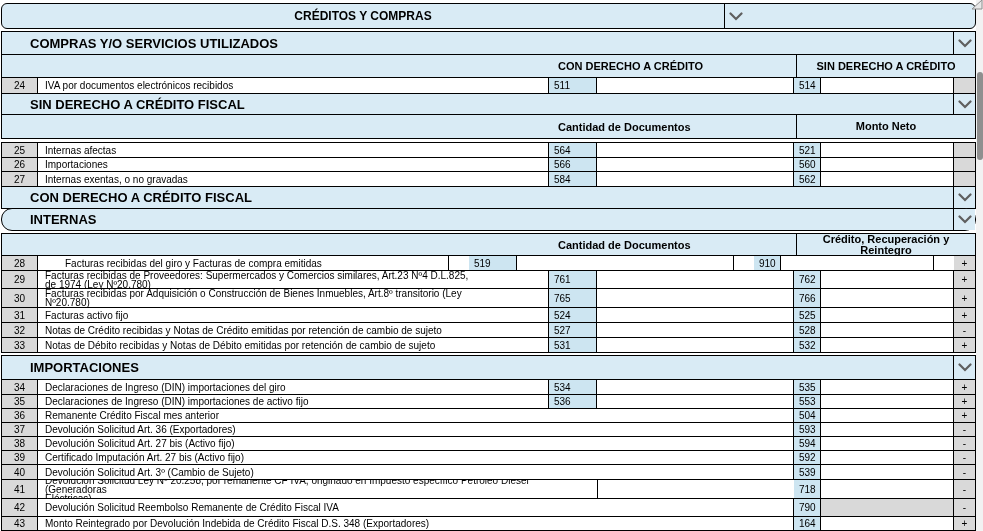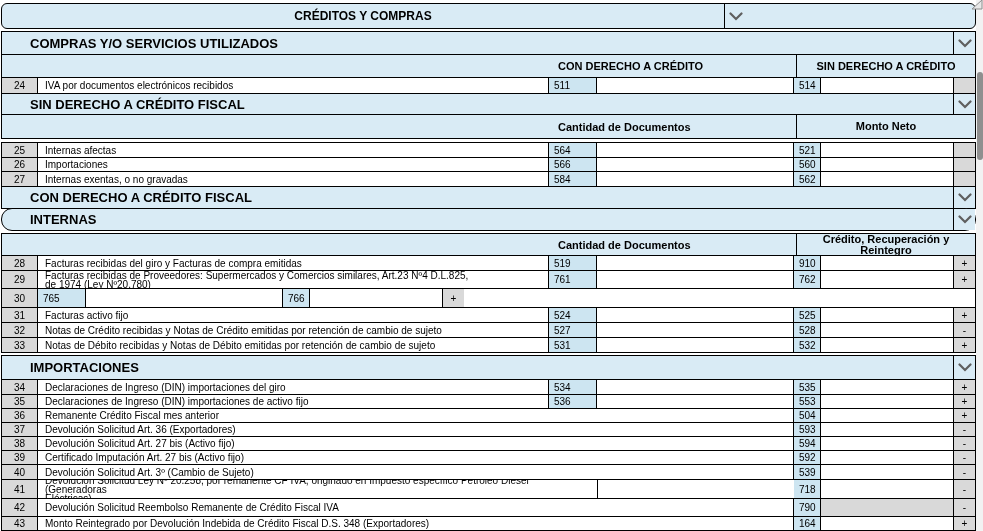--- a/index.html
+++ b/index.html
@@ -146,41 +146,43 @@
     </div>
   </div>
 
   <div class="band hdr" style="top:233px;height:23px;">
     <div class="h-left"></div>
     <div class="h-mid">Cantidad de Documentos</div>
     <div class="h-right">Crédito, Recuperación y
 Reintegro</div>
   </div>
 
-  <div class="band" style="top:255px;height:16px;">
+  <div class="band" style="top:255px;height:16px;gap:20px;">
     <div class="c num">28</div>
     <div class="c label">Facturas recibidas del giro y Facturas de compra emitidas</div>
     <div class="c code w48">519</div>
     <div class="c input w197"></div>
     <div class="c code w27">910</div>
     <div class="c input w133"></div>
     <div class="c sign">+</div>
   </div>
   <div class="band" style="top:270px;height:19px;">
     <div class="c num">29</div>
     <div class="c label">Facturas recibidas de Proveedores: Supermercados y Comercios similares, Art.23 Nº4 D.L.825,
 de 1974 (Ley Nº20.780)</div>
     <div class="c code w48">761</div>
     <div class="c input w197"></div>
     <div class="c code w27">762</div>
     <div class="c input w133"></div>
     <div class="c sign">+</div>
   </div>
   <div class="band" style="top:288px;height:20px;">
     <div class="c num">30</div>
+    <div class="c label">Facturas recibidas por Adquisición o Construcción de Bienes Inmuebles, Art.8º transitorio (Ley
+Nº20.780)</div>
     <div class="c code w48">765</div>
     <div class="c input w197"></div>
     <div class="c code w27">766</div>
     <div class="c input w133"></div>
     <div class="c sign">+</div>
   </div>
   <div class="band" style="top:307px;height:16px;">
     <div class="c num">31</div>
     <div class="c label">Facturas activo fijo</div>
     <div class="c code w48">524</div>

